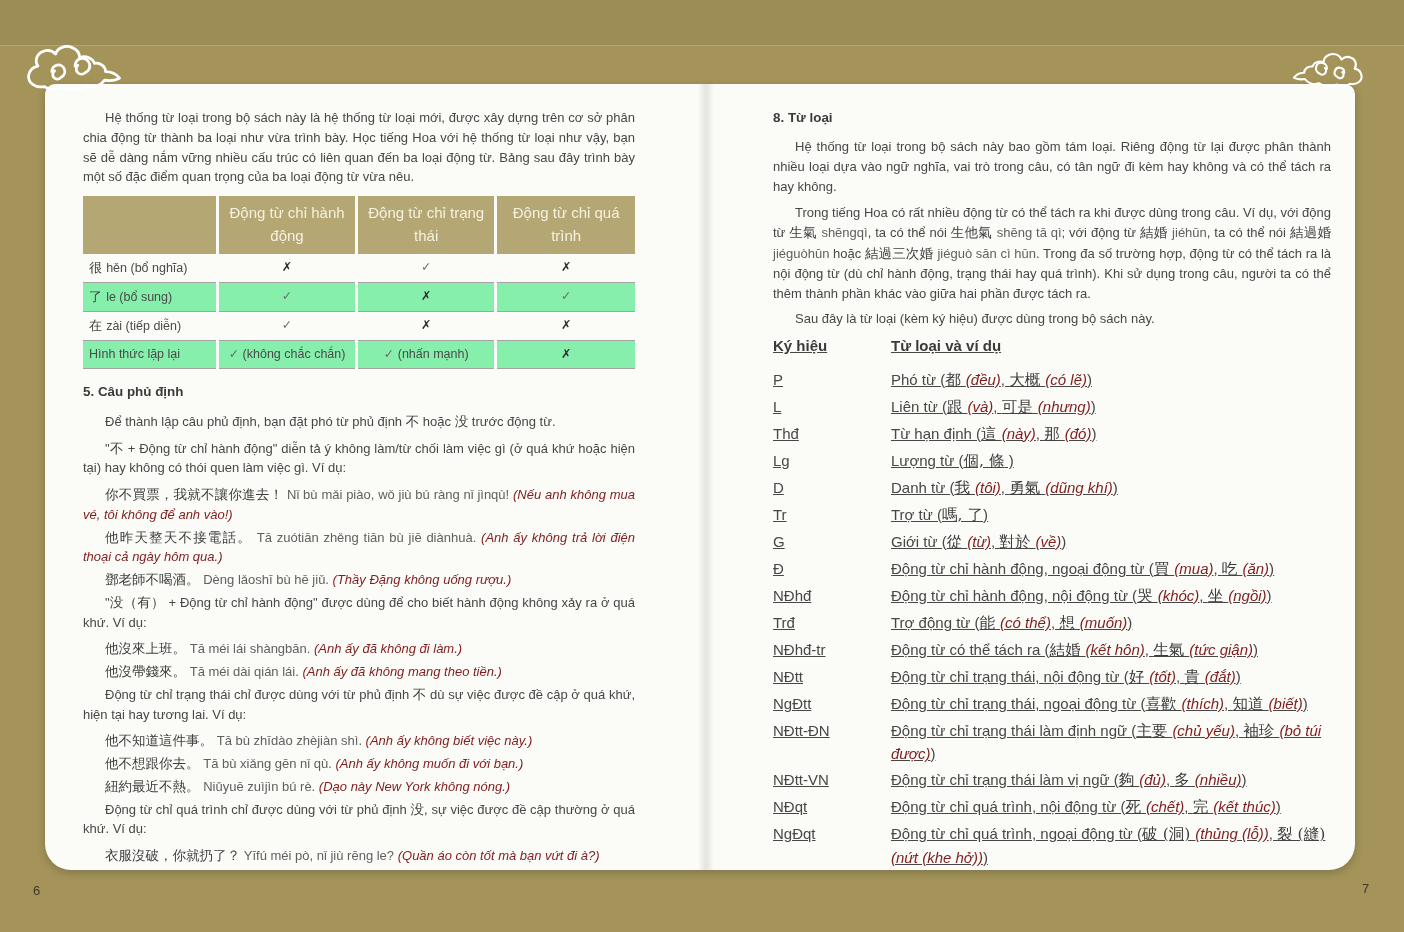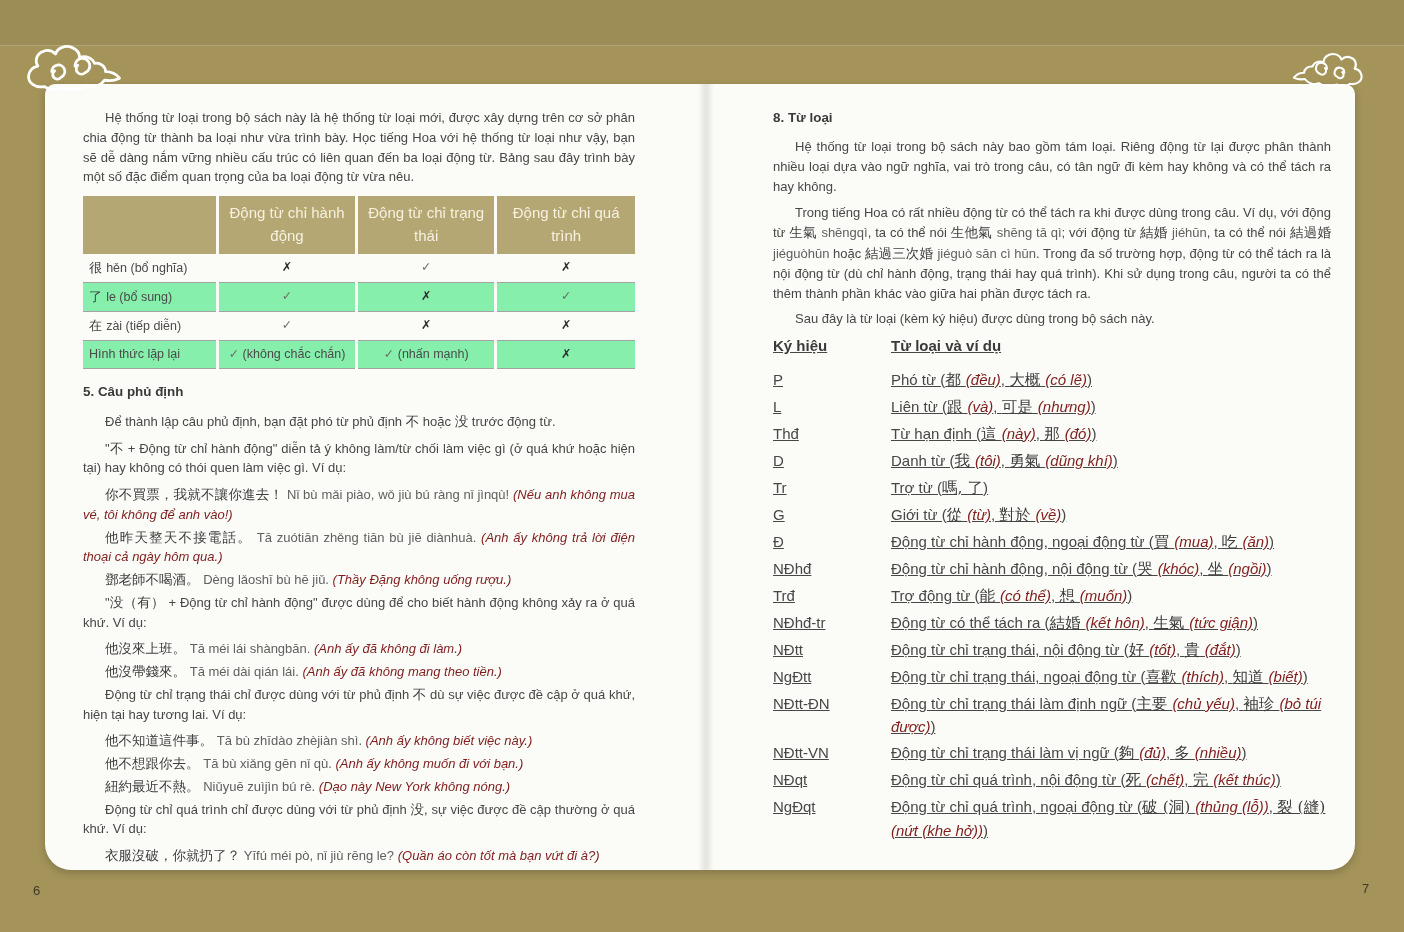--- a/index.html
+++ b/index.html
@@ -139,20 +139,24 @@
           </div>
           <div class="key-row">
             <div class="key-sym">L</div>
             <div class="key-desc"><span class="seg-n">Liên từ (</span><span class="seg-cn">跟 </span><span class="seg-vi">(và)</span><span class="seg-n">, </span><span class="seg-cn">可是 </span><span class="seg-vi">(nhưng)</span><span class="seg-n">)</span></div>
           </div>
           <div class="key-row">
             <div class="key-sym">Thđ</div>
             <div class="key-desc"><span class="seg-n">Từ hạn định (</span><span class="seg-cn">這 </span><span class="seg-vi">(này)</span><span class="seg-n">, </span><span class="seg-cn">那 </span><span class="seg-vi">(đó)</span><span class="seg-n">)</span></div>
           </div>
           <div class="key-row">
+            <div class="key-sym">Lg</div>
+            <div class="key-desc"><span class="seg-n">Lượng từ (</span><span class="seg-cn">個, 條</span><span class="seg-n"> )</span></div>
+          </div>
+          <div class="key-row">
             <div class="key-sym">D</div>
             <div class="key-desc"><span class="seg-n">Danh từ (</span><span class="seg-cn">我 </span><span class="seg-vi">(tôi)</span><span class="seg-n">, </span><span class="seg-cn">勇氣 </span><span class="seg-vi">(dũng khí)</span><span class="seg-n">)</span></div>
           </div>
           <div class="key-row">
             <div class="key-sym">Tr</div>
             <div class="key-desc"><span class="seg-n">Trợ từ (</span><span class="seg-cn">嗎, 了</span><span class="seg-n">)</span></div>
           </div>
           <div class="key-row">
             <div class="key-sym">G</div>
             <div class="key-desc"><span class="seg-n">Giới từ (</span><span class="seg-cn">從 </span><span class="seg-vi">(từ)</span><span class="seg-n">, </span><span class="seg-cn">對於 </span><span class="seg-vi">(về)</span><span class="seg-n">)</span></div>

